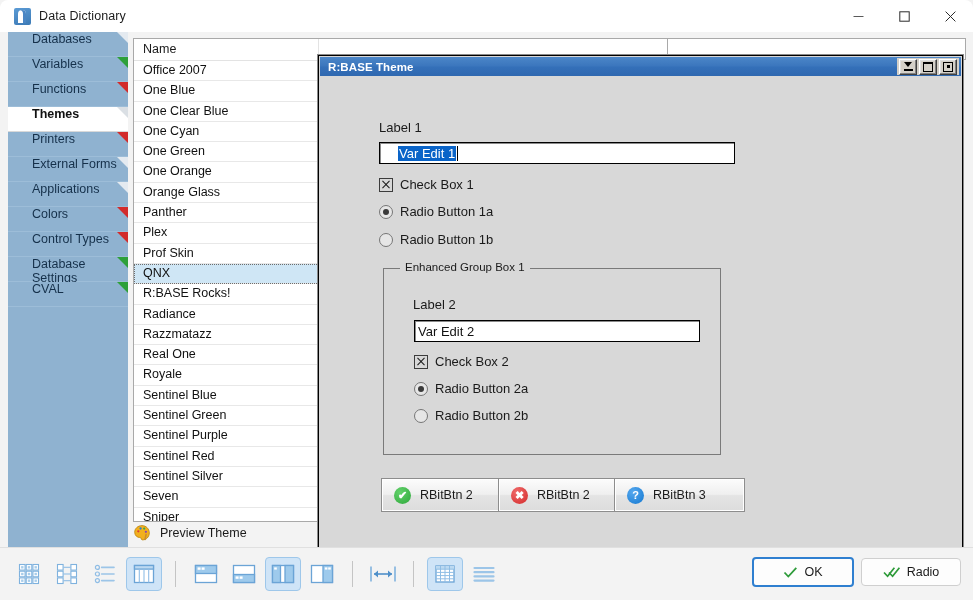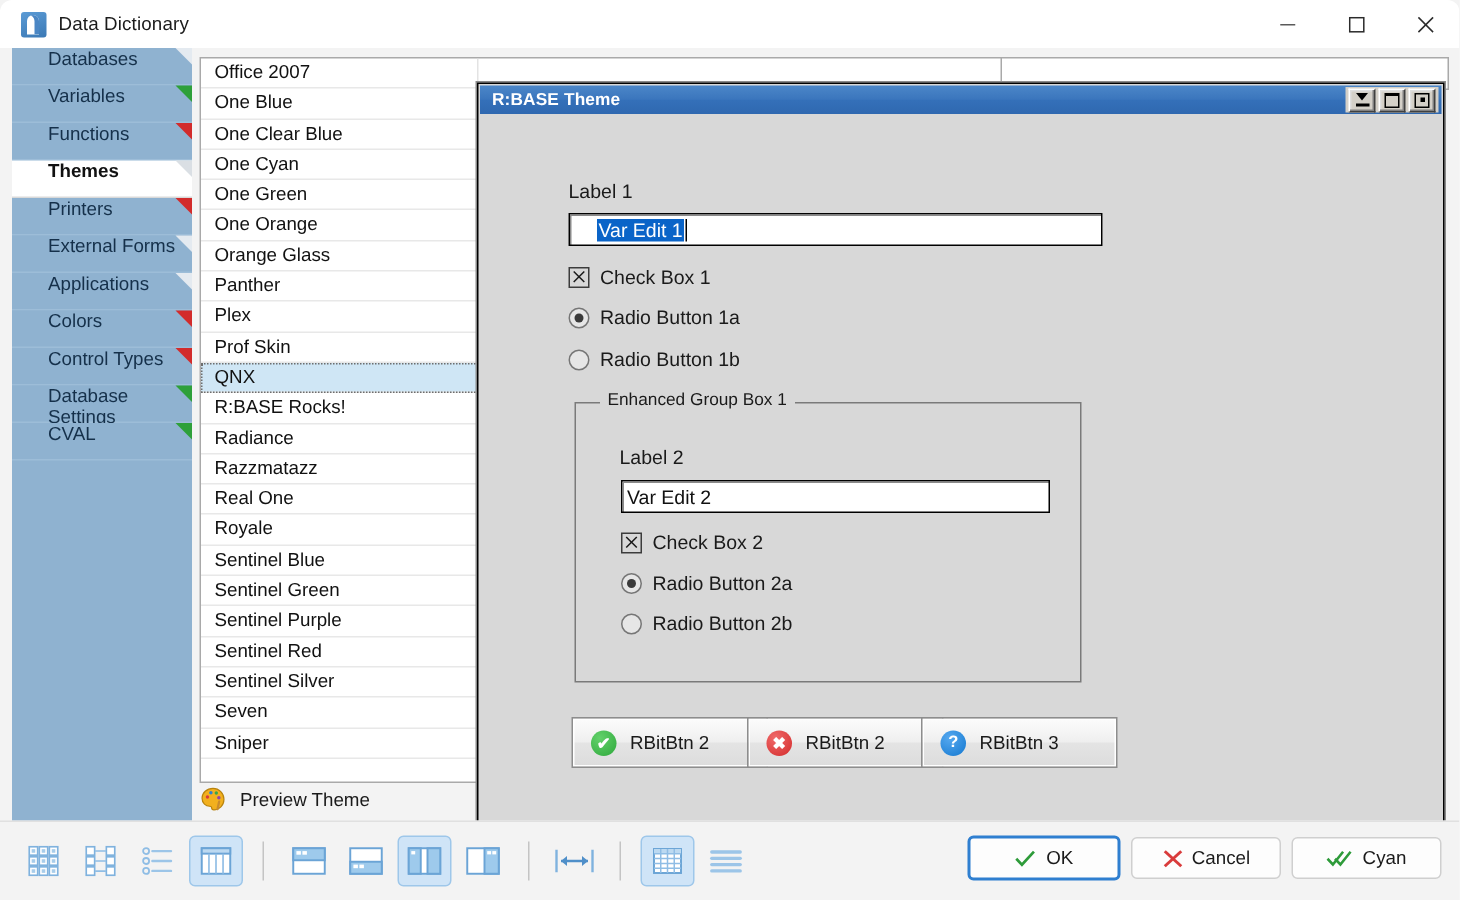--- a/index.html
+++ b/index.html
@@ -368,20 +368,21 @@
     <div class="side-item">
         <span>CVAL</span>
         <span class="corner-tri green"></span>
       </div>
   </div>
 
   <div class="bg-header"></div>
 
   <div id="listpanel">
     <div class="col-sep"></div>
+    <div class="list-header">Name</div>
     <div class="list-row">Office 2007</div>
     <div class="list-row">One Blue</div>
     <div class="list-row">One Clear Blue</div>
     <div class="list-row">One Cyan</div>
     <div class="list-row">One Green</div>
     <div class="list-row">One Orange</div>
     <div class="list-row">Orange Glass</div>
     <div class="list-row">Panther</div>
     <div class="list-row">Plex</div>
     <div class="list-row">Prof Skin</div>
@@ -658,30 +659,23 @@
     </div>
 
     <div id="dlgbuttons">
       <div class="dbtn focus">
         <svg width="15" height="13" viewBox="0 0 15 13">
             <path d="M1.5 6.5 L5.3 10.5 L13.3 1.8" fill="none" stroke="#2e9b3a" stroke-width="1.8"></path>
           </svg>
         <span>OK</span>
       </div>
       <div class="dbtn">
-        <svg width="14" height="13" viewBox="0 0 14 13">
-            <line x1="1.5" y1="1.5" x2="12.5" y2="11.5" stroke="#d93b3b" stroke-width="2"></line>
-            <line x1="12.5" y1="1.5" x2="1.5" y2="11.5" stroke="#d93b3b" stroke-width="2"></line>
-          </svg>
-        <span>Cancel</span>
-      </div>
-      <div class="dbtn">
         <svg width="18" height="13" viewBox="0 0 18 13">
           <path d="M1 6.5 L4.6 10.3 L11.4 1.8" fill="none" stroke="#2e9b3a" stroke-width="1.7"></path>
           <path d="M6 6.5 L9.6 10.3 L16.4 1.8" fill="none" stroke="#2e9b3a" stroke-width="1.7"></path>
         </svg>
-        <span>Cyan</span>
+        <span>Radio</span>
       </div>
     </div>
 
   </div>
 
 </div>
 
 </body></html>

